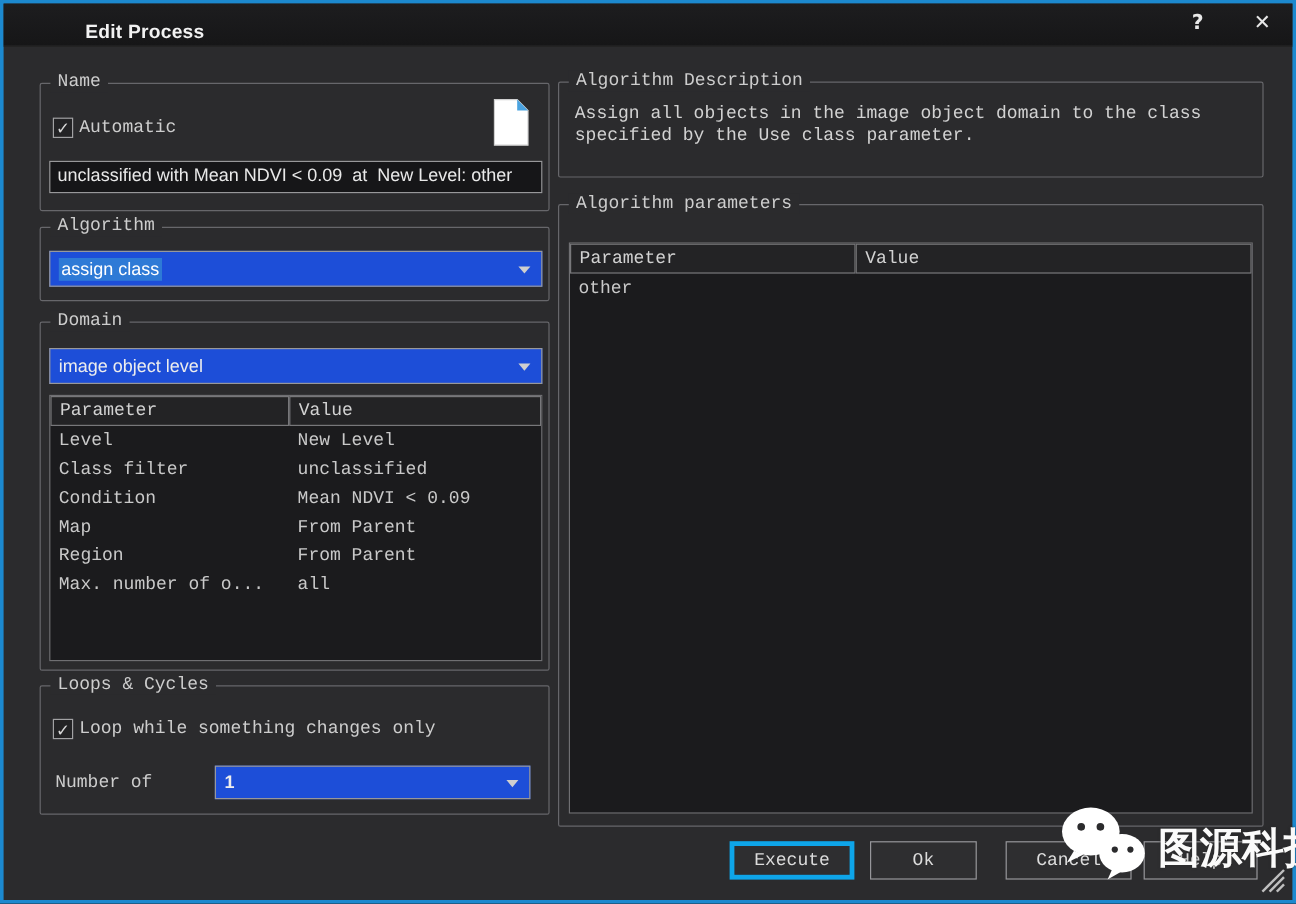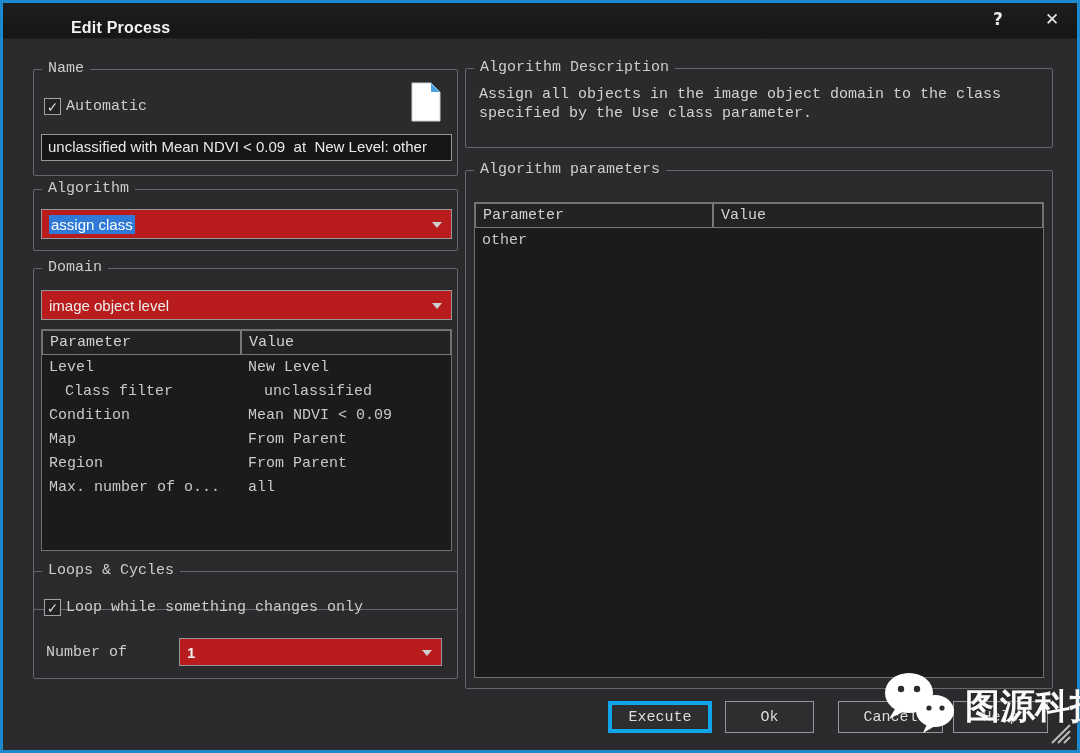--- a/index.html
+++ b/index.html
@@ -52,21 +52,21 @@
   .check-row .lbl { margin-left:5px; }
 
   
   .textfield {
     position:absolute; background:#161618; border:1px solid #98989a;
     color:#e9e9e9; font-size:15px; padding:3px 6px;
     white-space:pre; overflow:hidden;
     font-family:"Liberation Sans", sans-serif;
   }
   .combo {
-    position:absolute; background:#b91c1c; border:1px solid #98989a;
+    position:absolute; background:#1d4ed8; border:1px solid #98989a;
     color:#ededed; font-size:15px;
     display:flex; align-items:center; padding-left:7px;
     font-family:"Liberation Sans", sans-serif;
   }
   .combo .arrow {
     position:absolute; right:9px; top:50%; margin-top:-2px;
     width:0; height:0; border-left:5px solid transparent;
     border-right:5px solid transparent; border-top:6px solid #cfcfcf;
   }
   .sel { background:#2e7ad6; color:#fff; padding:1px 2px; }
@@ -146,37 +146,37 @@
   </div>
 
   <div class="group" style="left:30px; top:186px; width:425px; height:62px;">
     <span class="legend">Algorithm</span>
     <div class="combo" style="left:7px; top:19px; width:411px; height:30px;">
       <span class="sel">assign class</span>
       <span class="arrow"></span>
     </div>
   </div>
 
-  <div class="group" style="left:30px; top:265px; width:425px; height:342px;">
+  <div class="group" style="left:30px; top:265px; width:425px; height:291px;">
     <span class="legend">Domain</span>
     <div class="combo" style="left:7px; top:21px; width:411px; height:30px;">
       <span>image object level</span>
       <span class="arrow"></span>
     </div>
     <div class="tbl" style="left:7px; top:60px; width:411px; height:222px;">
       <div class="thead">
         <div class="th" style="width:199px;">Parameter</div>
         <div class="th" style="flex:1;">Value</div>
       </div>
       <div class="trow">
         <div class="td" style="width:199px;">Level</div>
         <div class="td" style="flex:1;">New Level</div>
       </div>
       <div class="trow">
-        <div class="td" style="width:199px;margin-left:16px;">Class filter</div>
+        <div class="td" style="width:199px;">Class filter</div>
         <div class="td" style="flex:1;">unclassified</div>
       </div>
       <div class="trow">
         <div class="td" style="width:199px;">Condition</div>
         <div class="td" style="flex:1;">Mean NDVI &lt; 0.09</div>
       </div>
       <div class="trow">
         <div class="td" style="width:199px;">Map</div>
         <div class="td" style="flex:1;">From Parent</div>
       </div>

